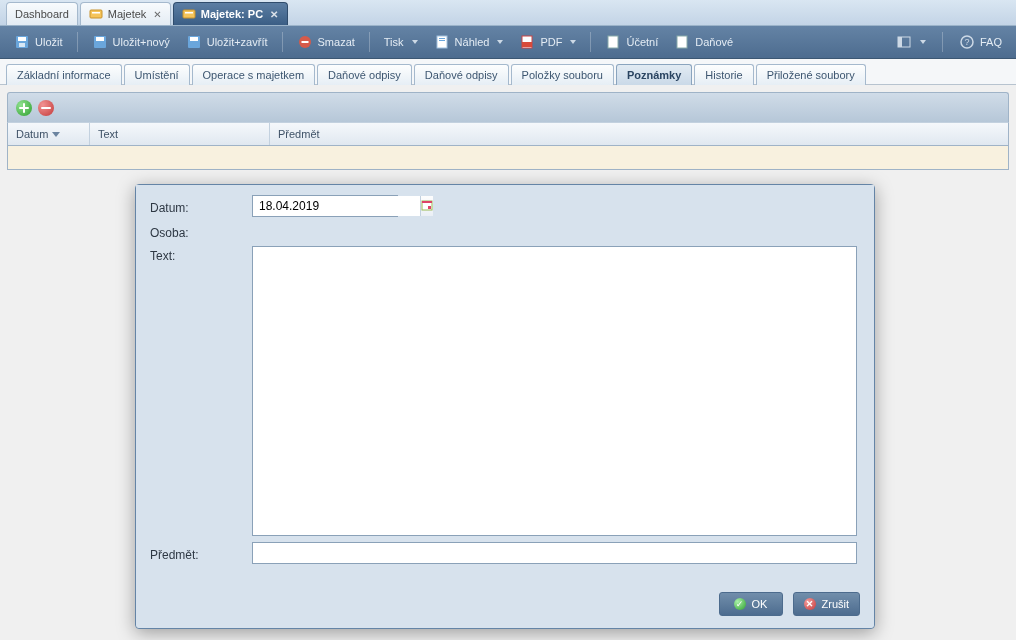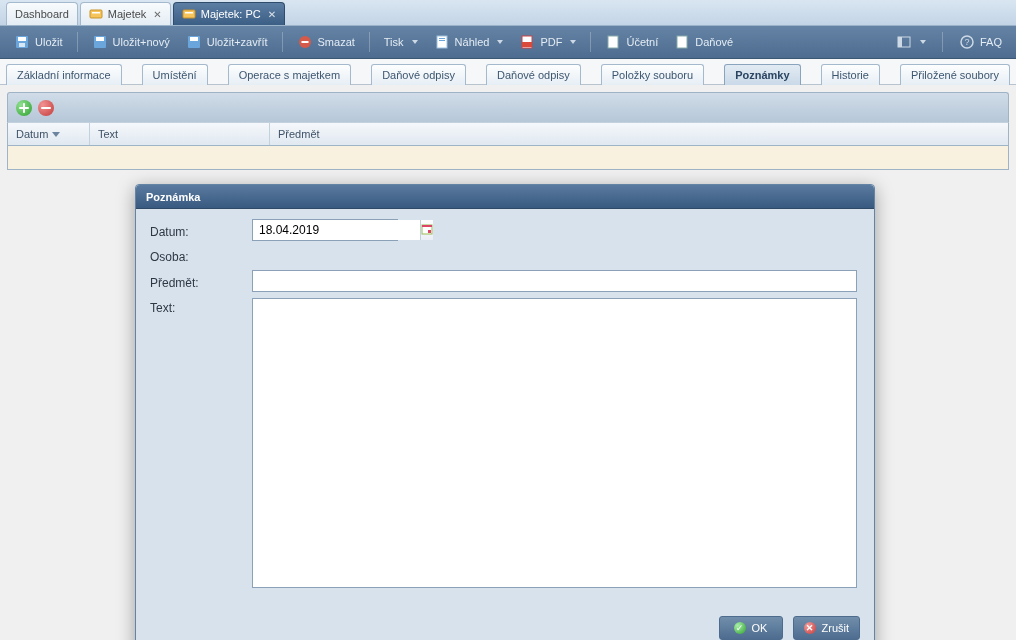--- a/index.html
+++ b/index.html
@@ -35,21 +35,21 @@
     background: linear-gradient(#f8fbfd, #e4ecf4);
     border: 1px solid #a5b9cd;
     border-bottom: none;
     border-radius: 4px 4px 0 0;
     gap: 5px;
     cursor: pointer;
   }
   .top-tab.active {
     background: linear-gradient(#5c7ea3, #3b5e85);
     color: #fff;
-    font-weight: normal;
+    font-weight: bold;
     border-color: #2f4c6c;
   }
   .tab-icon {
     width: 14px; height: 14px;
     display: inline-flex;
     align-items: center; justify-content: center;
   }
   .close-x {
     font-size: 10px;
     opacity: 0.8;
@@ -99,21 +99,20 @@
 
   
   .subtabs {
     height: 26px;
     background: #f5f7f9;
     border-bottom: 1px solid #b7c3cf;
     display: flex;
     align-items: flex-end;
     padding: 0 6px;
     gap: 2px;
-    justify-content: space-between;
   }
   .subtab {
     font-size: 11px;
     color: #3d5670;
     padding: 4px 10px;
     border: 1px solid #a5b9cd;
     border-bottom: none;
     background: linear-gradient(#fdfefe, #e6eef5);
     border-radius: 3px 3px 0 0;
     cursor: pointer;
@@ -498,21 +497,20 @@
     <span>Text</span>
   </div>
   <div class="gh-col">
     <span>Předmět</span>
   </div>
 </div>
 <div class="grid-body"></div>
 
 <div class="main-area">
   <div class="dialog">
-    <div class="dialog-title">Poznámka</div>
     <div class="dialog-body">
 
       <div class="form-row">
         <div class="form-label">Datum:</div>
         <div class="field-wrap">
           <div class="date-input-wrap">
             <input class="date-input" value="18.04.2019" style="">
             <div class="date-trigger">
               <span>
                 <svg width="12" height="12">
@@ -523,30 +521,30 @@
               </span>
             </div>
           </div>
         </div>
       </div>
 
       <div class="form-row">
         <div class="form-label">Osoba:</div>
       </div>
 
+      <div class="form-row top">
+        <div class="form-label">Text:</div>
+        <textarea class="text-area" style=""></textarea>
+      </div>
+
       <div class="form-row">
         <div class="form-label">Předmět:</div>
         <div class="field-wrap subject-wrap">
           <input class="text-input" value="" style="">
         </div>
-      </div>
-
-      <div class="form-row top">
-        <div class="form-label">Text:</div>
-        <textarea class="text-area" style=""></textarea>
       </div>
 
     </div>
     <div class="dialog-buttons">
       <div class="dlg-btn">
         <span class="ok-ico">✓</span>
         <span>OK</span>
       </div>
       <div class="dlg-btn">
         <span class="cancel-ico">✕</span>

